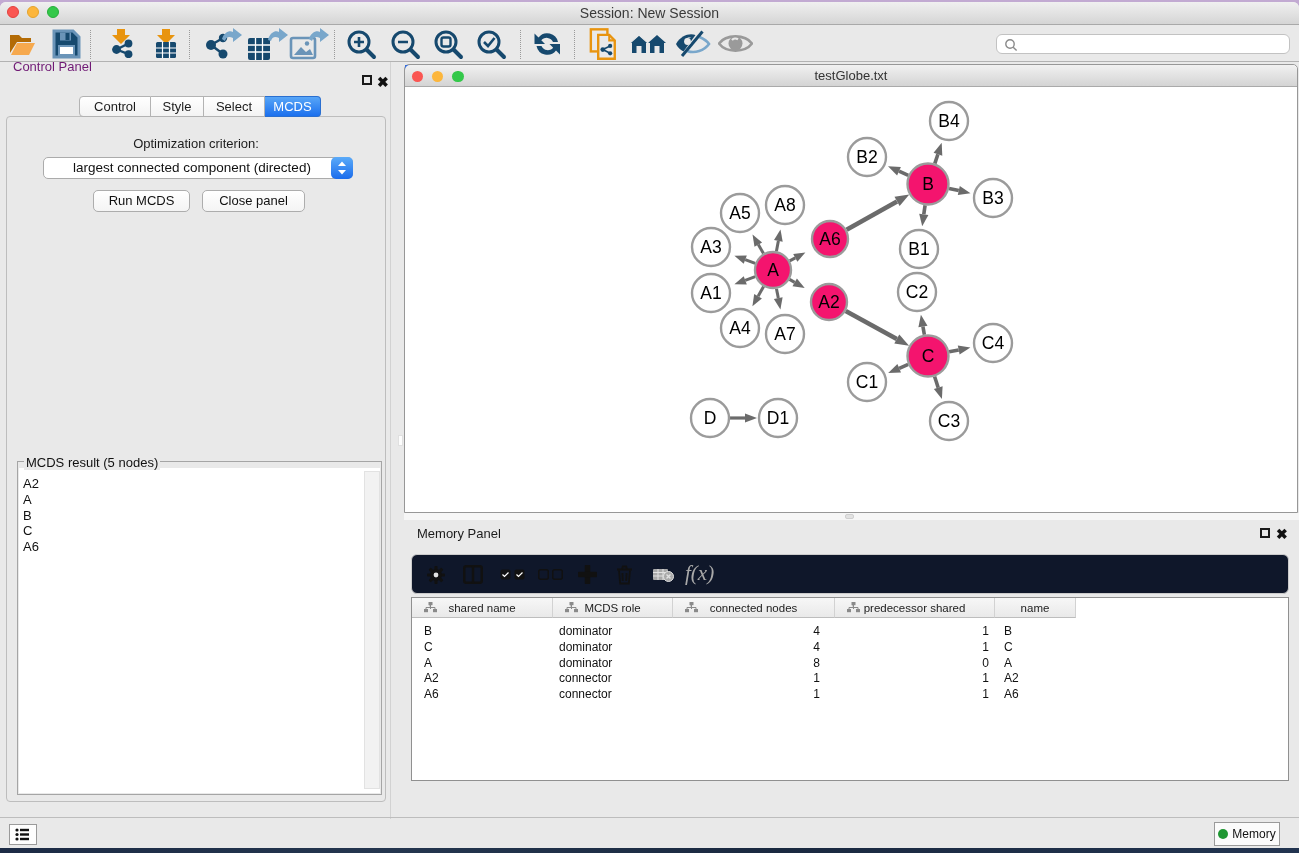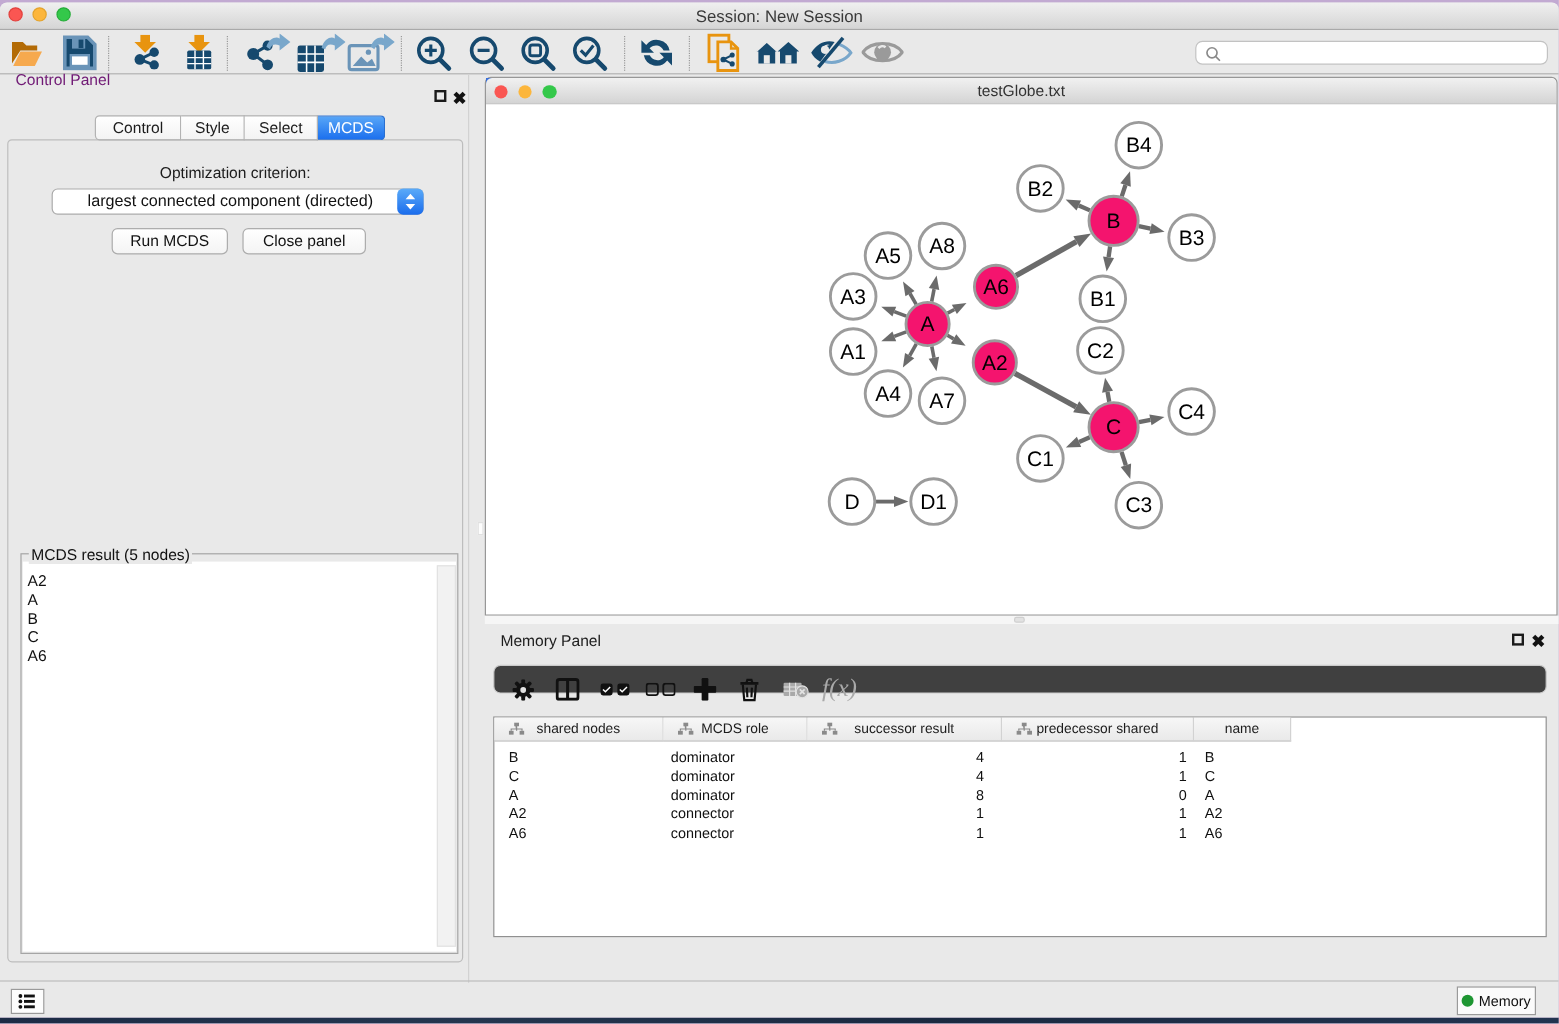--- a/index.html
+++ b/index.html
@@ -35,21 +35,21 @@
 #fs-list{position:absolute;left:19px;top:466px;width:361px;height:325px;background:#fff;font-size:13px;color:#111;line-height:15.75px;padding:8px 0 0 4px}
 #fs-scroll{position:absolute;left:345px;top:3px;width:16px;height:318px;background:#f2f2f2;border:1px solid #e2e2e2}
 
 #nw{position:absolute;left:404px;top:62px;width:894px;height:449px;background:#fff;border:1px solid #979797;border-radius:5px 5px 0 0}
 #nw-tb{position:absolute;left:0;top:0;width:892px;height:22px;background:linear-gradient(#f1f1f1,#d4d4d4);border-bottom:1px solid #aaa;border-radius:5px 5px 0 0}
 #nw-tb .t{width:100%;text-align:center;font-size:13px;color:#333;line-height:22px}
 .light2{position:absolute;top:5.5px;width:11.5px;height:11.5px;border-radius:50%}
 #graph-wrap{position:absolute;left:1px;top:23px;width:892px;height:426px}
 
 #tp-title{position:absolute;left:417px;top:524px;font-size:13px;color:#1c1c1c}
-#tp-toolbar{position:absolute;left:411px;top:552px;width:878px;height:24px;background:#404040;border:1px solid #cbcbcb;border-radius:6px}
+#tp-toolbar{position:absolute;left:411px;top:552px;width:878px;height:40px;background:#0f172a;border:1px solid #cbcbcb;border-radius:6px}
 #tp-table{position:absolute;left:411px;top:595px;width:878px;height:184px;background:#fff;border:1px solid #909090}
 .th{position:absolute;top:0;height:20px;background:linear-gradient(#f7f7f7,#e9e9e9);border-right:1px solid #d2d2d2;border-bottom:1px solid #bdbdbd;font-size:11.5px;color:#1c1c1c;text-align:center;line-height:20px}
 .td{position:absolute;font-size:12px;color:#111;height:15.75px;line-height:15.75px}
 
 #btabs{position:absolute;left:671px;top:789px;display:flex}
 
 #sb-line{position:absolute;left:0;top:815px;width:1299px;height:0;border-top:1px solid #bdbdbd}
 #listbtn{position:absolute;left:9px;top:822px;width:28px;height:21px;background:#fdfdfd;border:1px solid #9a9a9a}
 #membtn{position:absolute;left:1214px;top:820px;width:66px;height:24px;background:#fbfbfb;border:1px solid #9a9a9a;font-size:12px;color:#111;line-height:22px;text-align:center}
 #membtn .dot{display:inline-block;width:10px;height:10px;border-radius:50%;background:#1e9632;vertical-align:-1px;margin-right:4px}
@@ -383,37 +383,37 @@
           <line x1="1" y1="9" x2="16" y2="9"></line>
           <line x1="6" y1="2" x2="6" y2="13"></line>
           <line x1="11" y1="2" x2="11" y2="13"></line>
         </g>
         <circle cx="16.5" cy="9.5" r="5" fill="#a9a9a9" stroke="#e2e2e2" stroke-width="1"></circle>
         <path d="M14.5 7.5 L18.5 11.5 M18.5 7.5 L14.5 11.5" stroke="#e2e2e2" stroke-width="1.4"></path>
       </svg>
       <div style="position:absolute;left:273px;top:6px;width:40px;font-size:21px;color:#a9a9a9;font-family:'Liberation Serif',serif;font-style:italic">f(x)</div>
     </div>
 <div id="tp-table">
-      <div class="th" style="left:0px;width:141px"><span style="position:relative">shared nodes</span><svg width="13" height="11" viewBox="0 0 13 11" style="position:absolute;left:12px;top:4px">
+      <div class="th" style="left:0px;width:141px"><span style="position:relative">shared name</span><svg width="13" height="11" viewBox="0 0 13 11" style="position:absolute;left:12px;top:4px">
           <g fill="#8a8a8a">
             <rect x="4.5" y="0" width="4" height="3.2"></rect>
             <rect x="0" y="7" width="4" height="3.2"></rect>
             <rect x="9" y="7" width="4" height="3.2"></rect>
             <path d="M6 3 L6.5 6 M2 7 L2 5.5 L11 5.5 L11 7 M6.5 3 L6.5 7" stroke="#8a8a8a" stroke-width="1" fill="none"></path>
           </g>
         </svg></div>
       <div class="th" style="left:141px;width:120px"><span style="position:relative">MCDS role</span><svg width="13" height="11" viewBox="0 0 13 11" style="position:absolute;left:12px;top:4px">
           <g fill="#8a8a8a">
             <rect x="4.5" y="0" width="4" height="3.2"></rect>
             <rect x="0" y="7" width="4" height="3.2"></rect>
             <rect x="9" y="7" width="4" height="3.2"></rect>
             <path d="M6 3 L6.5 6 M2 7 L2 5.5 L11 5.5 L11 7 M6.5 3 L6.5 7" stroke="#8a8a8a" stroke-width="1" fill="none"></path>
           </g>
         </svg></div>
-      <div class="th" style="left:261px;width:162px"><span style="position:relative">successor result</span><svg width="13" height="11" viewBox="0 0 13 11" style="position:absolute;left:12px;top:4px">
+      <div class="th" style="left:261px;width:162px"><span style="position:relative">connected nodes</span><svg width="13" height="11" viewBox="0 0 13 11" style="position:absolute;left:12px;top:4px">
           <g fill="#8a8a8a">
             <rect x="4.5" y="0" width="4" height="3.2"></rect>
             <rect x="0" y="7" width="4" height="3.2"></rect>
             <rect x="9" y="7" width="4" height="3.2"></rect>
             <path d="M6 3 L6.5 6 M2 7 L2 5.5 L11 5.5 L11 7 M6.5 3 L6.5 7" stroke="#8a8a8a" stroke-width="1" fill="none"></path>
           </g>
         </svg></div>
       <div class="th" style="left:423px;width:160px"><span style="position:relative">predecessor shared</span><svg width="13" height="11" viewBox="0 0 13 11" style="position:absolute;left:12px;top:4px">
           <g fill="#8a8a8a">
             <rect x="4.5" y="0" width="4" height="3.2"></rect>

